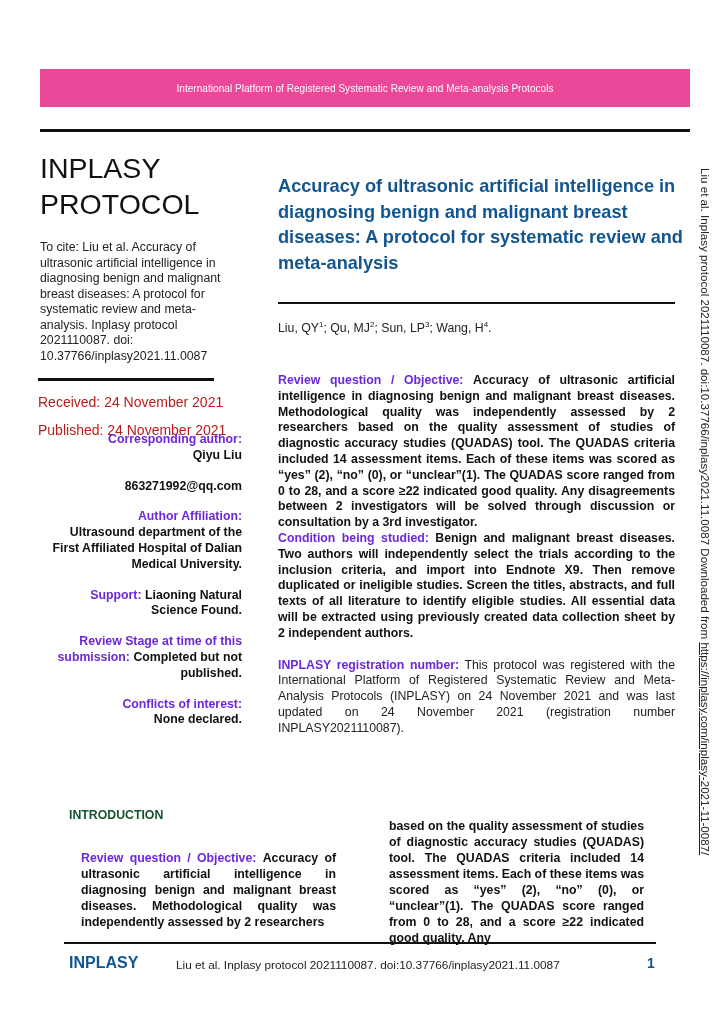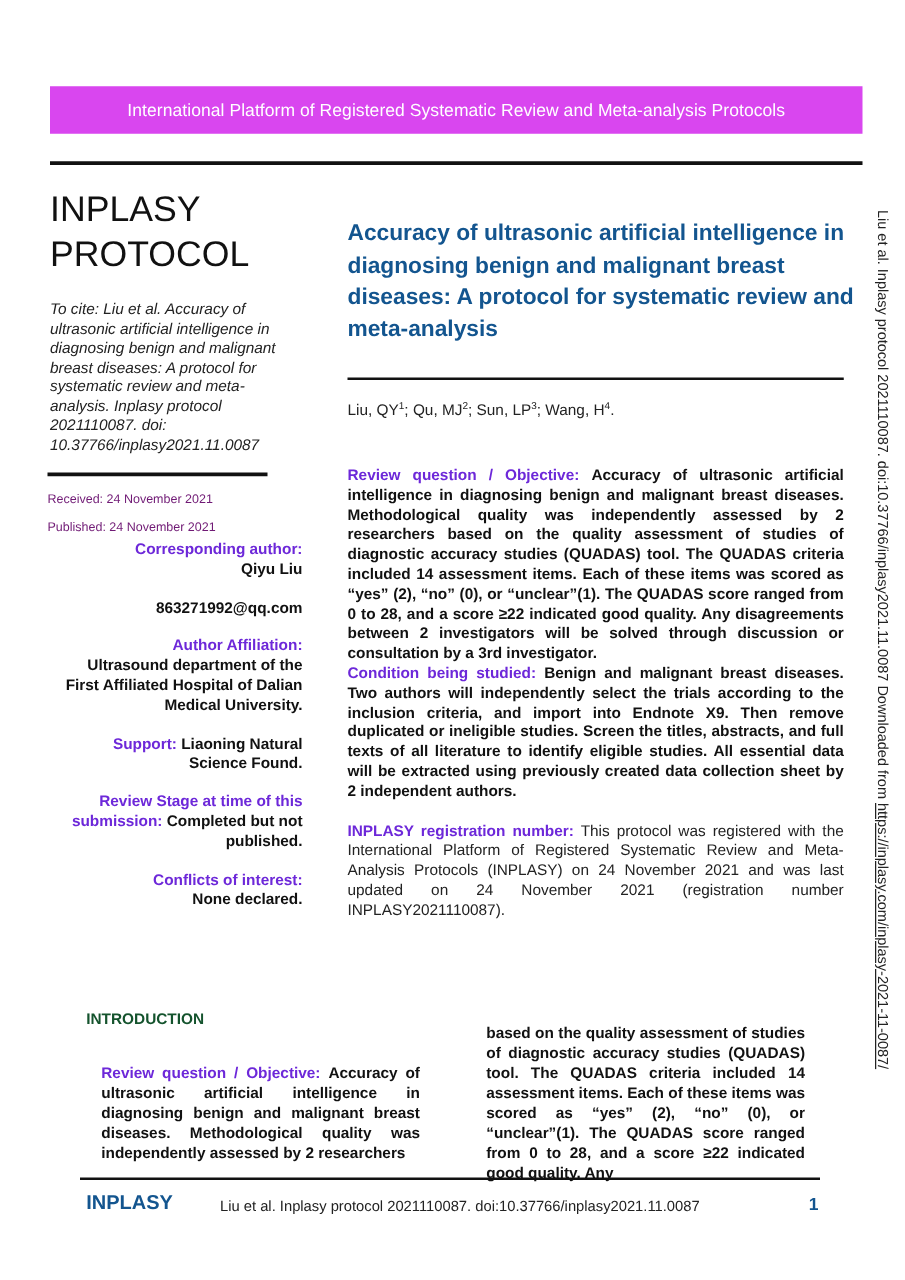--- a/index.html
+++ b/index.html
@@ -3,39 +3,39 @@
 <meta charset="utf-8">
 <style>
   html, body { margin:0; padding:0; }
   body {
     width:724px; height:1024px; position:relative; overflow:hidden;
     background:#ffffff; color:#111;
     font-family:"Liberation Sans", sans-serif;
   }
   .banner {
     position:absolute; left:40px; top:69px; width:650px; height:38px;
-    background:#d946ef; color:#fff;
+    background:#ec4899; color:#fff;
     display:flex; align-items:center; justify-content:center;
-    font-size:14px; letter-spacing:0.05px;
+    font-size:10px; letter-spacing:0.05px;
   }
   .rule { position:absolute; background:#111; }
   .rule-top { left:40px; top:129px; width:650px; height:3px; }
   .rule-left { left:38px; top:378px; width:176px; height:3px; }
   .rule-title { left:278px; top:302px; width:397px; height:2px; }
   .rule-bottom { left:64px; top:942px; width:592px; height:2px; }
 
   .brand {
     position:absolute; left:40px; top:150px; width:200px;
     font-size:28.5px; line-height:36px; color:#111; font-weight:normal;
   }
   .cite {
     position:absolute; left:40px; top:240px; width:190px;
-    font-size:12.3px; line-height:15.5px; color:#222;font-style:italic;
+    font-size:12.3px; line-height:15.5px; color:#222;
   }
-  .dates { position:absolute; left:38px; top:394px; width:220px; font-size:10px; color:#701a75; }
+  .dates { position:absolute; left:38px; top:394px; width:220px; font-size:14px; color:#b91c1c; }
   .dates div { margin-bottom:12px; }
   .meta { position:absolute; left:42px; top:432px; width:200px; font-size:12.3px; line-height:15.8px; }
   .meta .block { margin-bottom:15px;text-align:right; }
   .lbl { color:#6d28d9; font-weight:bold; }
   .val { color:#111; font-weight:bold; }
 
   .title {
     position:absolute; left:278px; top:174px; width:410px;
     color:#13558f; font-weight:bold; font-size:18.2px; line-height:25.5px;
   }

